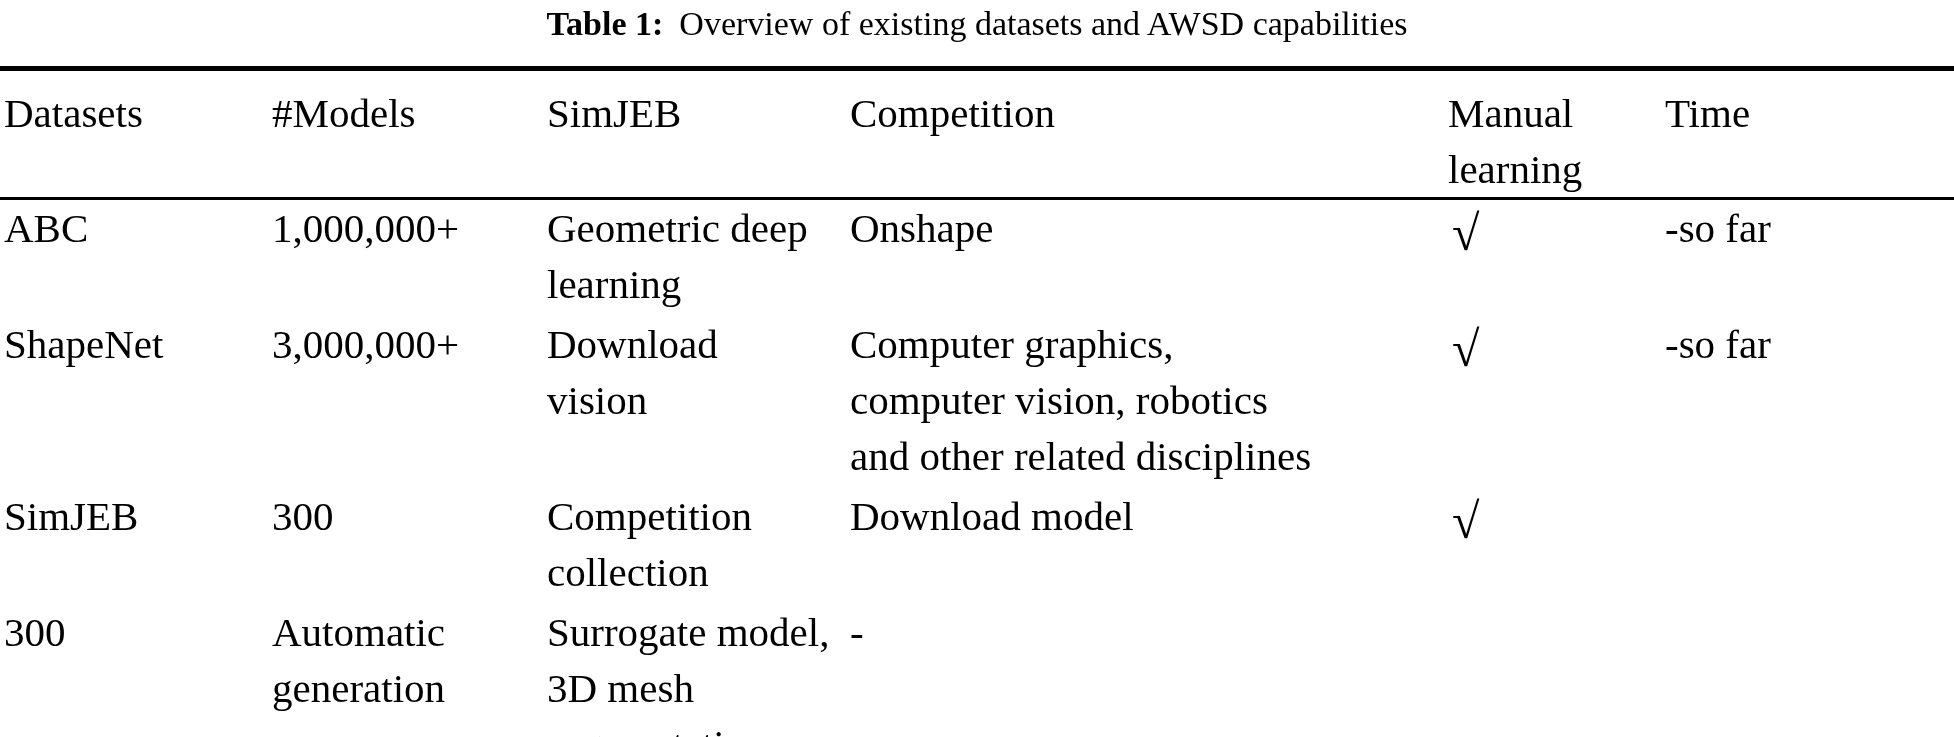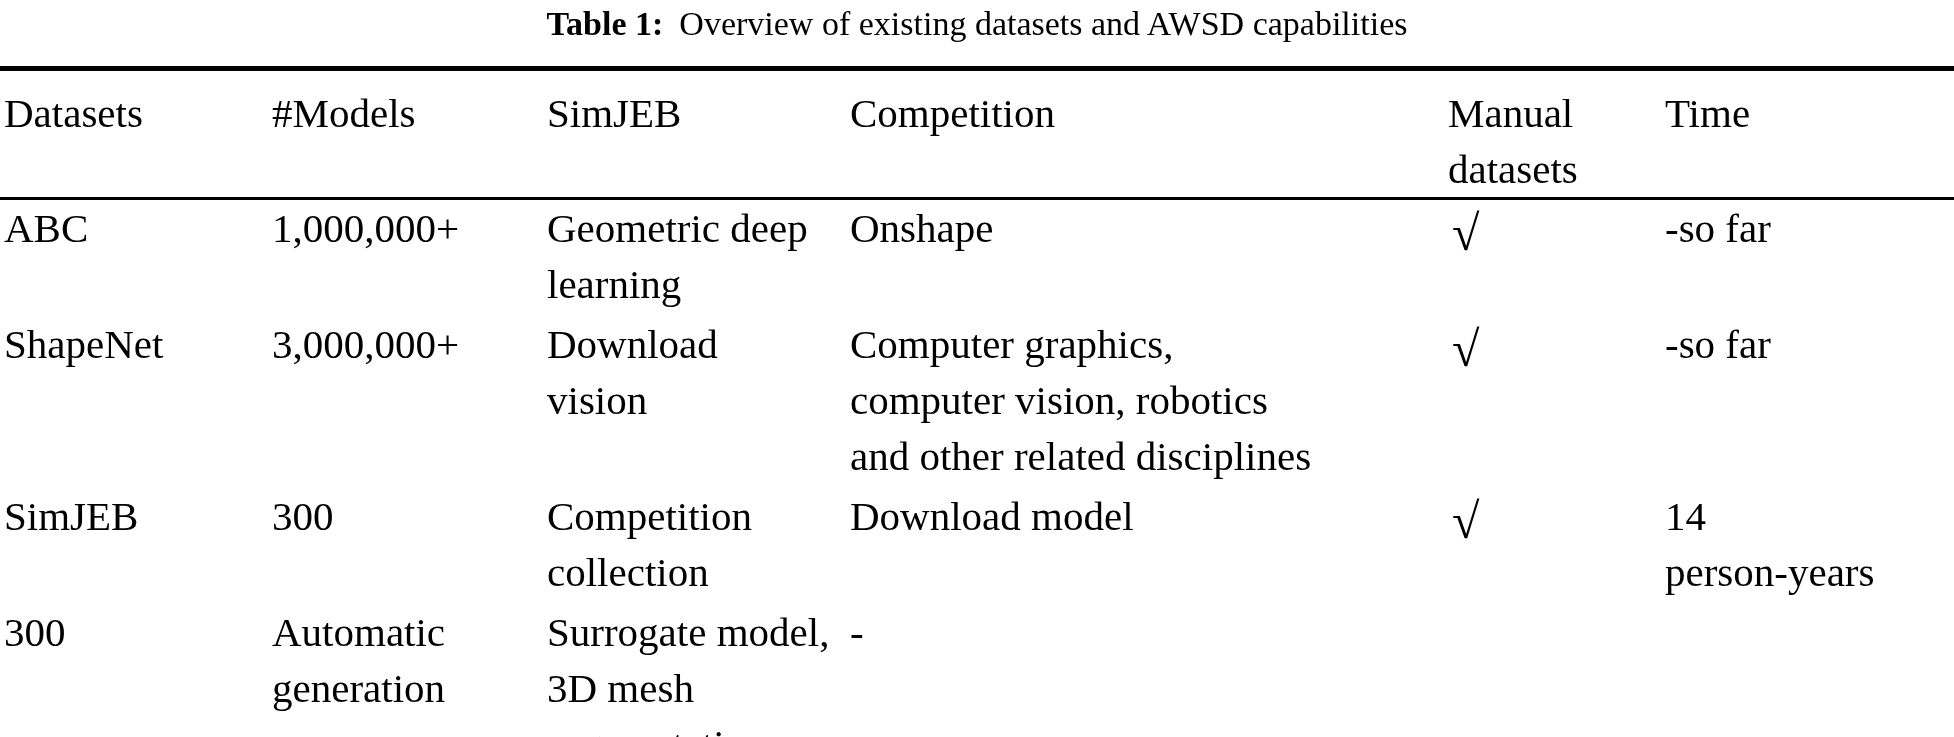--- a/index.html
+++ b/index.html
@@ -68,21 +68,21 @@
     <span class="cap-label">Table 1:</span><span>Overview of existing datasets and AWSD capabilities</span>
   </div>
 
   <div class="rule rule-top"></div>
 
   <div class="trow thead">
     <div class="cell">Datasets</div>
     <div class="cell">#Models</div>
     <div class="cell">SimJEB</div>
     <div class="cell">Competition</div>
-    <div class="cell">Manual datasets</div>
+    <div class="cell">Manual learning</div>
     <div class="cell">Time</div>
   </div>
 
   <div class="rule rule-mid"></div>
 
   <div class="tbody">
 
     <div class="trow brow">
       <div class="cell">ABC</div>
       <div class="cell">1,000,000+</div>
@@ -104,22 +104,20 @@
       <div class="cell">-so far</div>
     </div>
 
     <div class="trow brow">
       <div class="cell">SimJEB</div>
       <div class="cell">300</div>
       <div class="cell">Competition
 collection</div>
       <div class="cell">Download model</div>
       <div class="cell"><span class="check">√</span></div>
-      <div class="cell">14
-person-years</div>
     </div>
 
     <div class="trow brow">
       <div class="cell">300</div>
       <div class="cell">Automatic
 generation</div>
       <div class="cell">Surrogate model,
 3D mesh segmentation,
 data mining</div>
       <div class="cell"><span>-</span></div>

